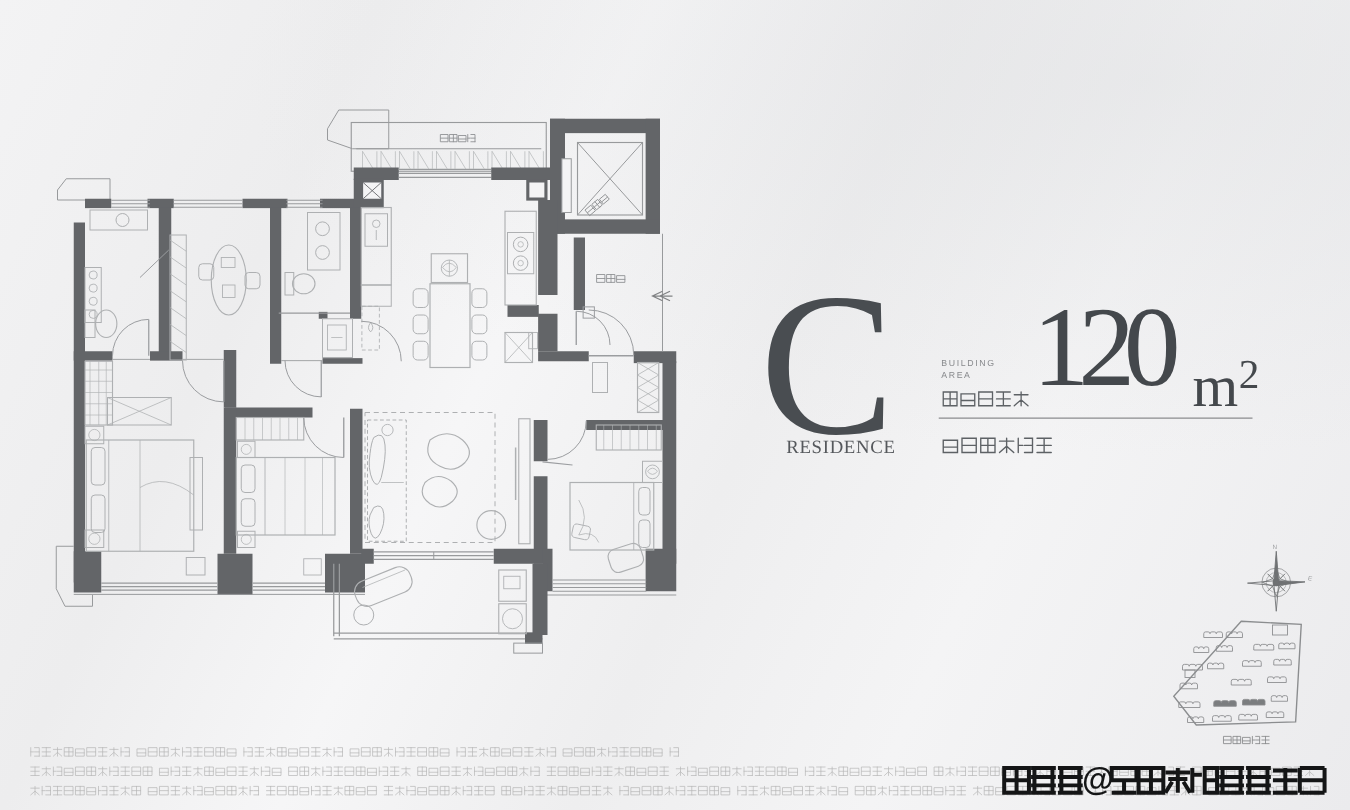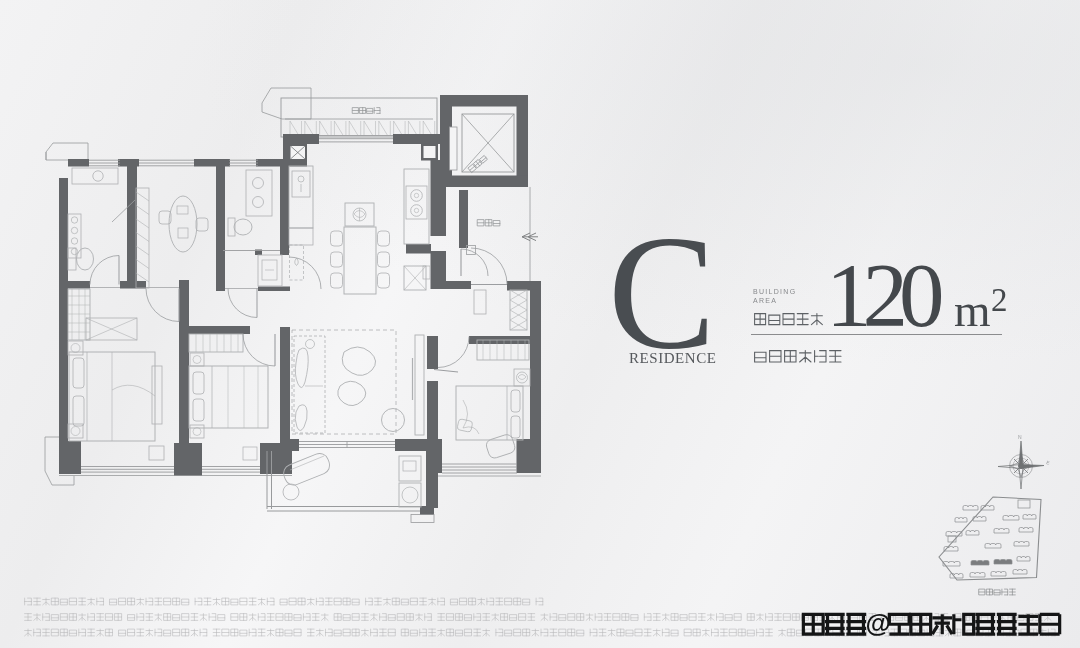--- a/index.html
+++ b/index.html
@@ -612,19 +612,19 @@
         <path d="M1039.85,614.35V634.15 M1039.85,614.45H1059.65 M1039.85,624.25H1059.65 M1039.85,634.15H1059.65 M1059.65,614.35V634.15" fill="none" stroke="#141516" stroke-width="3.2"></path>
       </g>
     </svg>
 
 <div class="abs" style="left:608px;top:211px;font-family:'Liberation Serif',serif;font-size:163px;line-height:1;color:#494d51;transform:scaleX(0.99);transform-origin:left top;">C</div>
 
 <div class="abs" style="left:629px;top:350px;font-family:Liberation Serif, serif;font-size:15px;letter-spacing:0.55px;color:#55585c;">RESIDENCE</div>
 
 <div class="abs" style="left:753px;top:288px;font-size:7px;letter-spacing:1.3px;color:#87898c;line-height:8.5px;">BUILDING<br>AREA</div>
 
-<div class="abs" style="left:826px;top:250px;font-family:'Liberation Serif',serif;font-size:91px;line-height:1;letter-spacing:-9px;color:#44484c;">120</div>
+<div class="abs" style="left:826px;top:232px;font-family:'Liberation Serif',serif;font-size:91px;line-height:1;letter-spacing:-9px;color:#44484c;">120</div>
 
 <div class="abs" style="left:954px;top:287px;font-family:'Liberation Serif',serif;font-size:47px;line-height:1;color:#44484c;">m</div>
 
 <div class="abs" style="left:991px;top:284px;font-family:'Liberation Serif',serif;font-size:33px;line-height:1;color:#44484c;">2</div>
 
 <div class="abs" style="left:751px;top:333.5px;width:251px;height:1.4px;background:#8b8c8e"></div>
 </div>
 </body></html>

